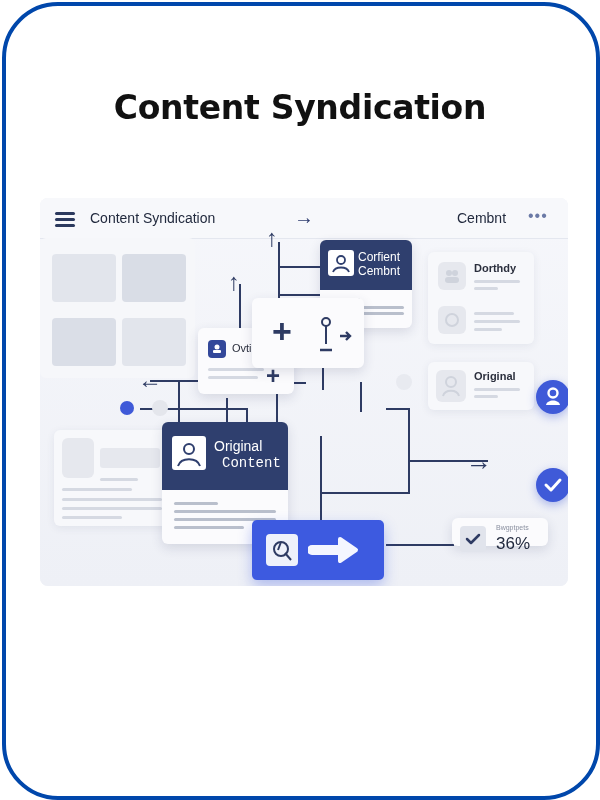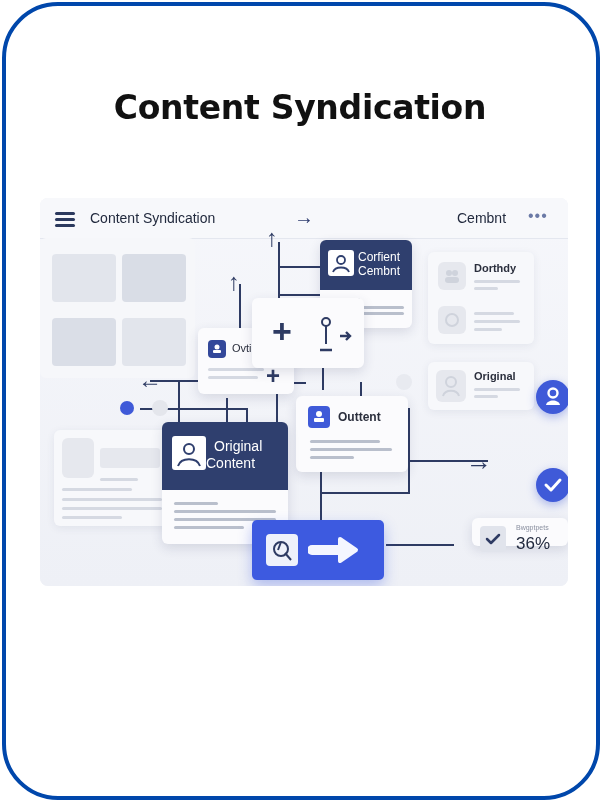--- a/index.html
+++ b/index.html
@@ -177,64 +177,52 @@
   <div class="card soft" style="left:14px;top:232px;width:120px;height:96px;">
     <div class="ic-grey" style="left:8px;top:8px;width:32px;height:40px;"></div>
     <div style="position:absolute;left:46px;top:18px;width:60px;height:20px;background:#e6e8ee;border-radius:3px;"></div>
     <div class="ph light" style="left:46px;top:48px;width:38px;"></div>
     <div class="ph light" style="left:8px;top:58px;width:70px;"></div>
     <div class="ph light" style="left:8px;top:68px;width:100px;"></div>
     <div class="ph light" style="left:8px;top:77px;width:100px;"></div>
     <div class="ph light" style="left:8px;top:86px;width:60px;"></div>
   </div>
 
-  <div class="card" style="left:256px;top:198px;width:112px;height:76px;">
-    <div class="ic-sq blue" style="left:12px;top:10px;width:22px;height:22px;">
-      <svg width="22" height="22" viewBox="0 0 22 22">
-          <circle cx="11" cy="8" r="3" fill="#fff"></circle>
-          <rect x="6" y="12" width="10" height="4" rx="1" fill="#fff"></rect>
-        </svg>
-    </div>
-    <div class="label-d" style="left:42px;top:14px;">Outtent</div>
-    <div class="ph" style="left:14px;top:44px;width:70px;"></div>
-    <div class="ph" style="left:14px;top:52px;width:82px;"></div>
-    <div class="ph" style="left:14px;top:60px;width:44px;"></div>
-  </div>
 
   <div class="card" style="left:122px;top:224px;width:126px;height:122px;">
     <div class="dark-head" style="height:68px;"></div>
     <div class="avatar-box" style="left:10px;top:14px;width:30px;height:30px;">
       <svg width="30" height="30" viewBox="0 0 30 30">
           <circle cx="15" cy="11" r="5" fill="none" stroke="#2f3f6e" stroke-width="2"></circle>
           <path d="M4 28 C7 19,23 19,26 28" fill="none" stroke="#2f3f6e" stroke-width="2"></path>
         </svg>
     </div>
     <div class="label-w" style="left:52px;top:16px;font-size:14px;line-height:17px;">Original</div>
-    <div class="label-w" style="left:44px;top:33px;font-size:14px;line-height:17px;">Content</div>
+    <div class="label-w" style="left:60px;top:33px;font-size:14px;line-height:17px;font-family:Liberation Mono, monospace;">Content</div>
     <div class="ph" style="left:12px;top:80px;width:44px;"></div>
     <div class="ph" style="left:12px;top:88px;width:102px;"></div>
     <div class="ph" style="left:12px;top:96px;width:102px;"></div>
     <div class="ph" style="left:12px;top:104px;width:70px;"></div>
   </div>
 
   <div class="big-btn" style="left:212px;top:322px;width:132px;height:60px;">
     <div style="position:absolute;left:14px;top:14px;width:32px;height:32px;background:#eef1fb;border-radius:4px;">
       <svg width="32" height="32" viewBox="0 0 32 32">
           <circle cx="15" cy="15" r="7" fill="none" stroke="#2e3b63" stroke-width="2"></circle>
           <line x1="19" y1="19" x2="25" y2="26" stroke="#2e3b63" stroke-width="2"></line>
           <line x1="15" y1="8" x2="12" y2="16" stroke="#2e3b63" stroke-width="2"></line>
         </svg>
     </div>
     <svg style="position:absolute;left:56px;top:14px;" width="58" height="32" viewBox="0 0 58 32">
       <path d="M4 16 L38 16" stroke="#f4f6ff" stroke-width="10" stroke-linecap="round"></path>
       <path d="M32 5 L48 16 L32 27 Z" fill="#f4f6ff" stroke="#f4f6ff" stroke-width="4" stroke-linejoin="round"></path>
     </svg>
   </div>
 
-  <div class="card" style="left:432px;top:320px;width:96px;height:28px;text-decoration:underline;">
+  <div class="card" style="left:412px;top:320px;width:96px;height:28px;text-decoration:underline;">
     <div style="position:absolute;left:8px;top:8px;width:26px;height:26px;background:#e1e4ec;border-radius:4px;">
       <svg width="26" height="26" viewBox="0 0 26 26">
           <path d="M7 13 L11 17 L19 9" fill="none" stroke="#2e3b63" stroke-width="2.5" stroke-linecap="round" stroke-linejoin="round"></path>
         </svg>
     </div>
     <div style="position:absolute;left:44px;top:6px;font-size:7px;color:#8a90a0;">Bwgptpets</div>
     <div style="position:absolute;left:44px;top:16px;font-size:17px;color:#222a3e;">36%</div>
   </div>
 </div>
 

